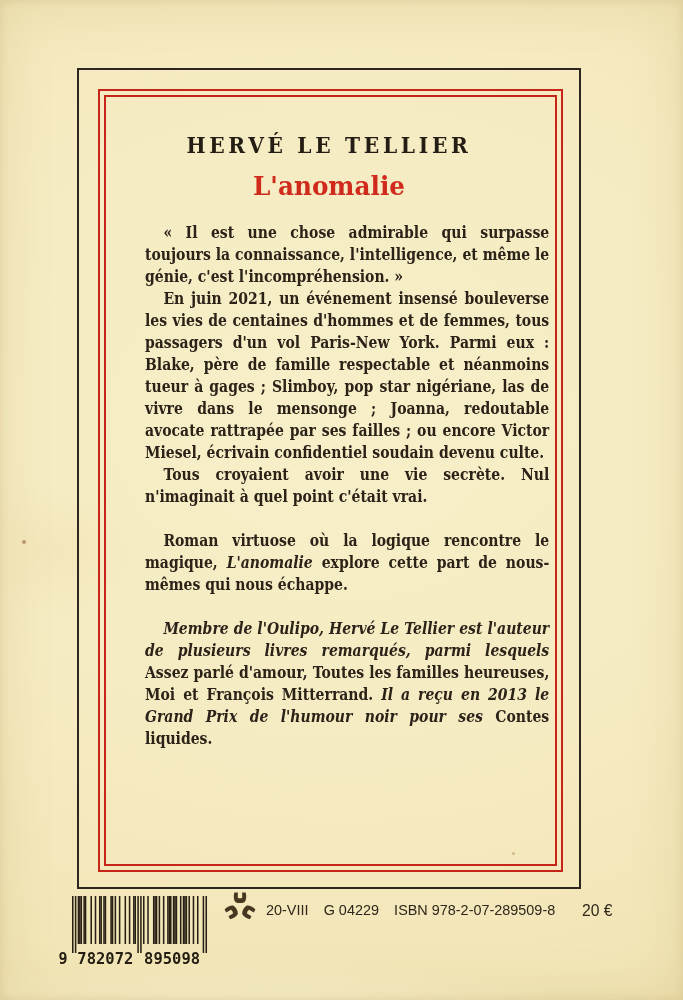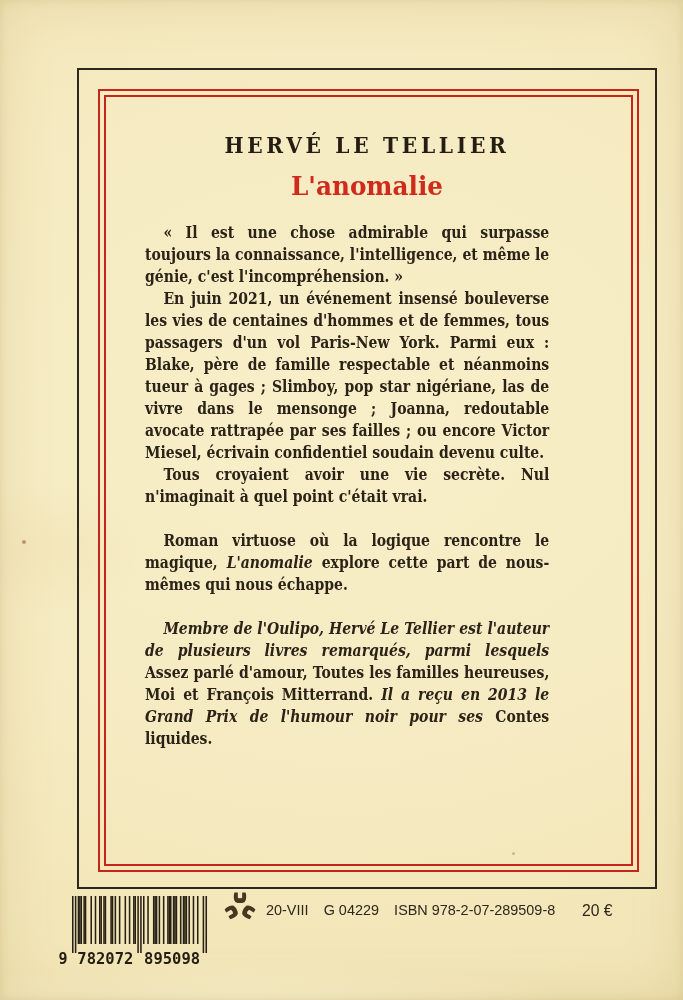--- a/index.html
+++ b/index.html
@@ -12,21 +12,21 @@
       radial-gradient(ellipse 500px 70px at 35% 101%, rgba(255,250,225,.55), rgba(255,250,225,0) 70%),
       radial-gradient(ellipse 120px 90px at 8% 55%, rgba(236,220,170,.35), rgba(236,220,170,0) 75%),
       radial-gradient(ellipse 900px 700px at 50% 42%, #f8efc9 0%, #f5eac0 55%, #f0e3b2 100%);
     box-shadow: inset 0 0 55px rgba(150,110,30,.14), inset 0 0 8px rgba(120,85,15,.12);
     font-family:"DejaVu Serif", serif;
   }
   .speck{position:absolute;border-radius:50%;background:#8a5a2e;opacity:.55;}
 
   
   .frame-black{
-    position:absolute;left:77px;top:68px;width:580px;height:821px;
+    position:absolute;left:77px;top:68px;width:504px;height:821px;
     border:2px solid #2e2720;box-sizing:border-box;padding-left:26px;
   }
   .frame-red-outer{
     position:absolute;left:19px;top:19px;right:16px;bottom:15px;
     border:2px solid #c7241a;
   }
   .frame-red-inner{
     position:absolute;inset:4px;
     border:2px solid #c7241a;
   }

